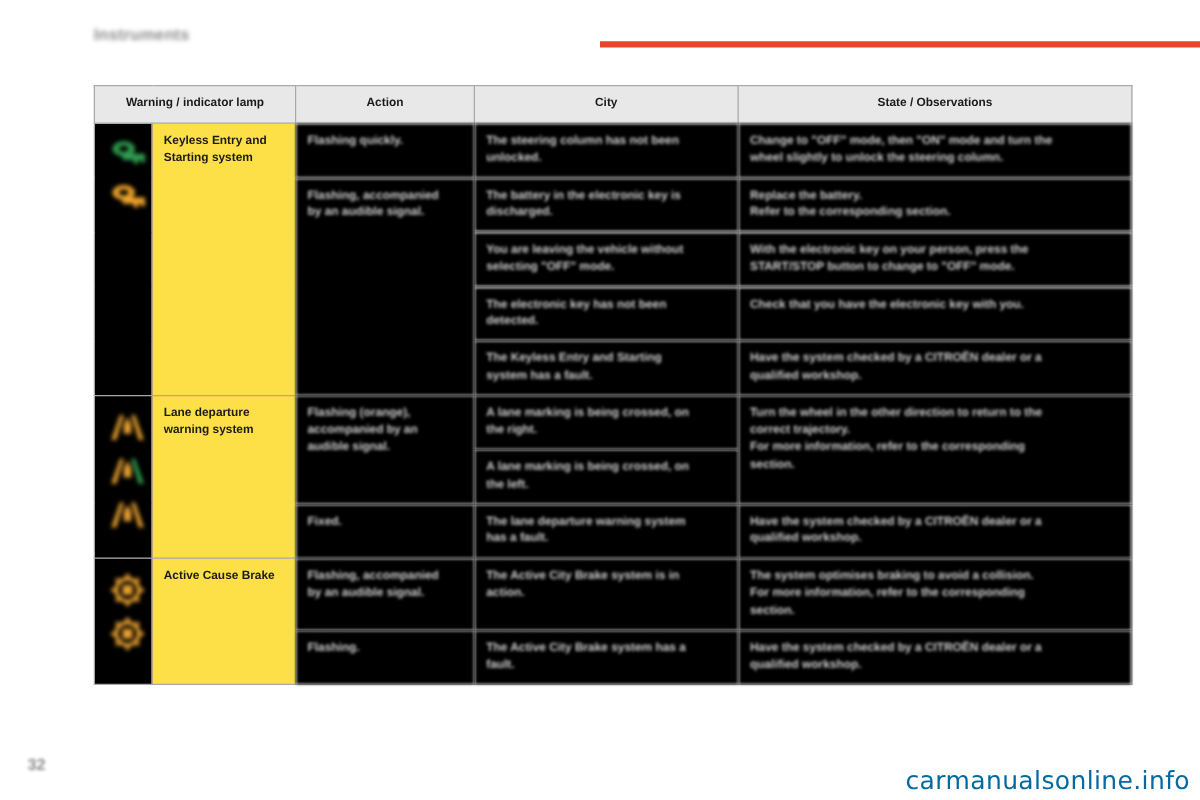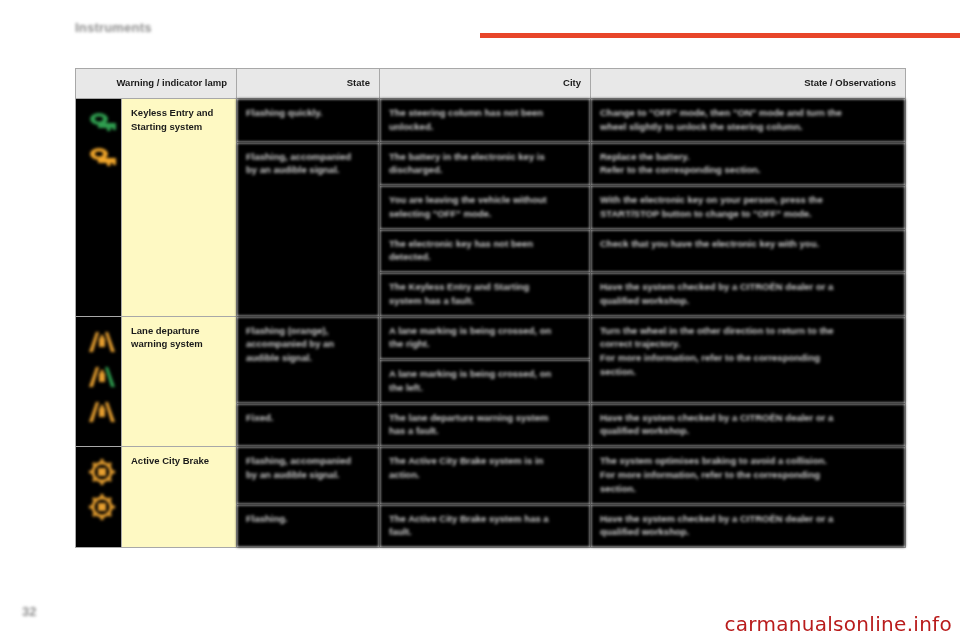--- a/index.html
+++ b/index.html
@@ -54,39 +54,39 @@
   col.c-lamp{width:115px;}
   col.c-state{width:143px;}
   col.c-cause{width:211px;}
   col.c-action{width:315px;}
 
   thead th{
     background:#e8e8e8;
     font-size:11px;
     font-weight:bold;
     color:#1a1a1a;
-    text-align:right;
+    text-align:center;
     padding:10px 9px;
     height:14px;
   }
   th.hdr-span{}
 
   
   td.red{
     background:#000000;
     color:#cfcfcf;
     font-weight:bold;
     filter:blur(1.35px);
     -webkit-font-smoothing:none;
   }
   td.red .ln{display:block;}
 
   
   td.lamp{
-    background:#fef9c3;
+    background:#fde047;
     font-weight:bold;
     font-size:10.5px;
     color:#1a1a1a;
     line-height:1.5;
   }
   td.icons{
     background:#000000;
     padding:6px 0 6px 0;
     text-align:center;
   }
@@ -98,21 +98,21 @@
   }
 
   
   .pagenum{
     position:absolute;left:22px;top:604px;
     font-size:13px;font-weight:bold;color:#8e8e8e;
     filter:blur(1.4px);
   }
   .watermark{
     position:absolute;right:8px;bottom:4px;
-    font-size:20px;color:#b91c1c;
+    font-size:20px;color:#0369a1;
     letter-spacing:.3px;
     font-family:"DejaVu Sans", sans-serif;
     margin-top:44px;
   }
 </style>
 </head>
 <body>
 
 <div class="page-head">
   <div class="head-title">Instruments</div>
@@ -125,21 +125,21 @@
     <colgroup>
       <col class="c-icon">
         <col class="c-lamp">
         <col class="c-state">
         <col class="c-cause">
         <col class="c-action">
     </colgroup>
     <thead>
       <tr>
         <th colspan="2" class="hdr-span">Warning / indicator lamp</th>
-        <th>State</th>
+        <th>Action</th>
         <th>City</th>
         <th>State / Observations</th>
       </tr>
     </thead>
     <tbody id="tbody">
         <tr>
           <td class="icons" rowspan="5">
             <svg width="34" height="26" viewBox="0 0 34 26" class="ico">
               <ellipse cx="14" cy="8" rx="9" ry="6" fill="#2f9e4f"></ellipse>
               <ellipse cx="14" cy="8" rx="4" ry="2.4" fill="#000"></ellipse>
@@ -276,21 +276,21 @@
               <path d="M10 6 L8 4 M24 6 L26 4 M10 20 L8 22 M24 20 L26 22" stroke="#e8a030" stroke-width="3"></path>
               <rect x="13" y="9" width="8" height="8" fill="#e8a030"></rect>
             </svg>
             <svg width="34" height="26" viewBox="0 0 34 26" class="ico">
               <circle cx="17" cy="13" r="9" fill="none" stroke="#e8a030" stroke-width="3"></circle>
               <path d="M17 3 L17 0 M17 26 L17 23 M7 13 L4 13 M30 13 L27 13" stroke="#e8a030" stroke-width="3"></path>
               <path d="M10 6 L8 4 M24 6 L26 4 M10 20 L8 22 M24 20 L26 22" stroke="#e8a030" stroke-width="3"></path>
               <rect x="13" y="9" width="8" height="8" fill="#e8a030"></rect>
             </svg>
           </td>
-          <td class="lamp" rowspan="2">Active City Brake</td>
+          <td class="lamp" rowspan="2">Active Cause Brake</td>
           <td class="red" rowspan="1">
             <span class="ln">Flashing, accompanied</span>
             <span class="ln">by an audible signal.</span>
           </td>
           <td class="red">
             <span class="ln">The Active City Brake system is in</span>
             <span class="ln">action.</span>
           </td>
           <td class="red" rowspan="1">
             <span class="ln">The system optimises braking to avoid a collision.</span>

